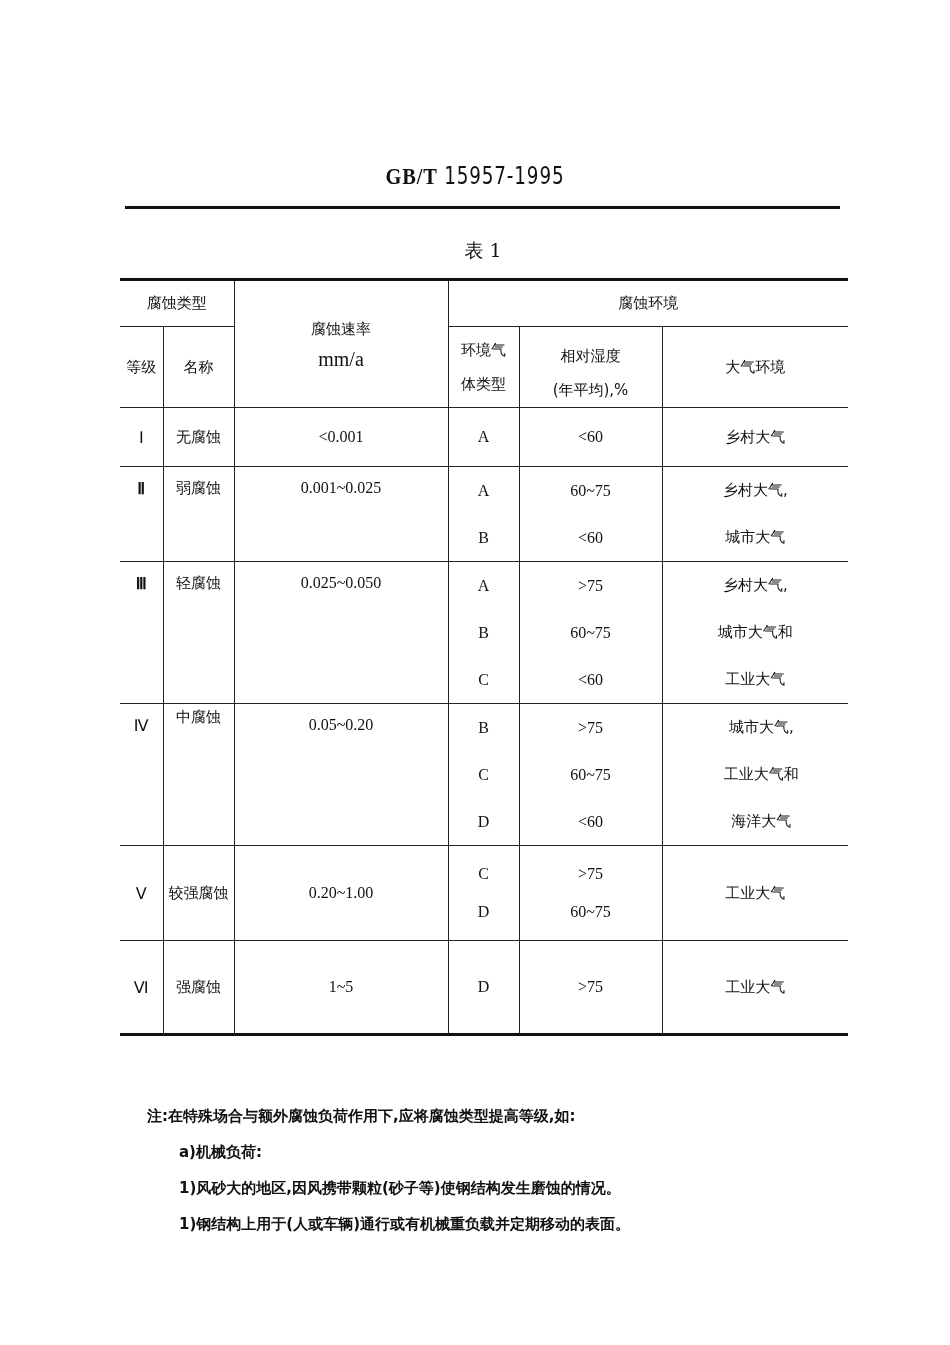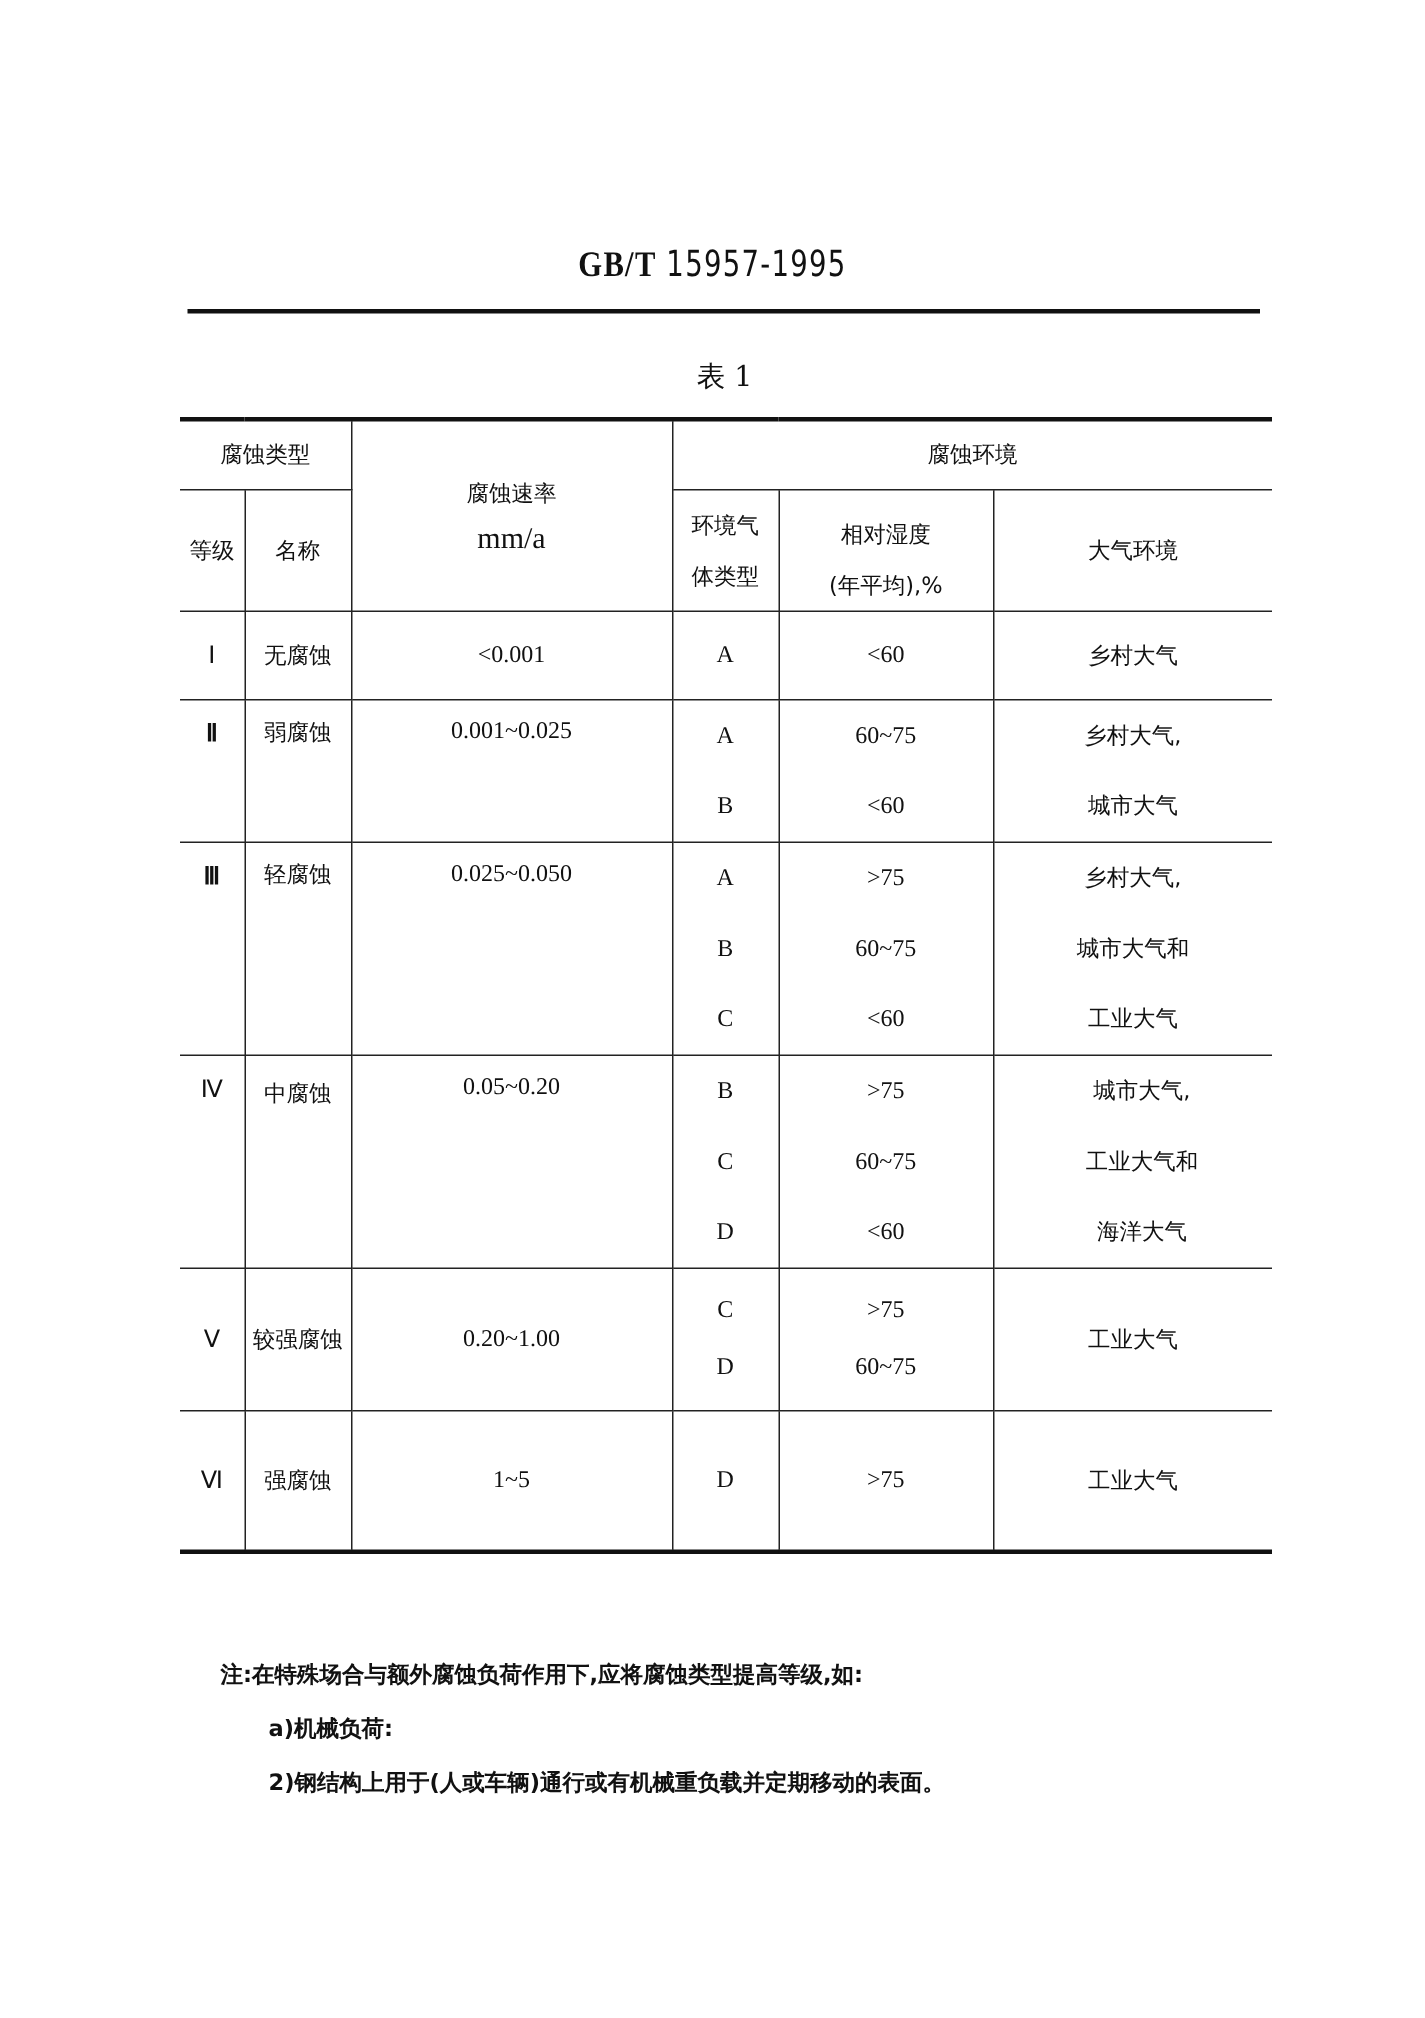--- a/index.html
+++ b/index.html
@@ -150,21 +150,21 @@
           <div class="stack" style="line-height:47px;">
             <span>乡村大气,</span>
             <span>城市大气和</span>
             <span>工业大气</span>
           </div>
         </td>
   </tr>
 
   <tr class="rowband" style="height:142px">
     <td class="num top-aligned" style="padding-top:12px;">Ⅳ</td>
-    <td class="cjk top-aligned" style="padding-top:16px;">中腐蚀</td>
+    <td class="cjk top-aligned" style="padding-top:4px;">中腐蚀</td>
     <td class="num top-aligned" style="padding-top:12px;">0.05~0.20</td>
     <td class="num">
           <div class="stack" style="line-height:47px;">
             <span>B</span>
             <span>C</span>
             <span>D</span>
           </div>
         </td>
     <td class="num">
           <div class="stack" style="line-height:47px;">
@@ -208,14 +208,15 @@
     <td class="num">D</td>
     <td class="num">&gt;75</td>
     <td class="cjk">工业大气</td>
   </tr>
 </tbody>
   </table>
 
 <div class="notes">
   <div>注:在特殊场合与额外腐蚀负荷作用下,应将腐蚀类型提高等级,如:</div>
   <div class="indent">a)机械负荷:</div>
-  <div class="indent">2)钢结构上用于(人或车辆)通行或有机械重负载并定期移动的表面。</div>
+  <div class="indent">1)风砂大的地区,因风携带颗粒(砂子等)使钢结构发生磨蚀的情况。</div>
+  <div class="indent">1)钢结构上用于(人或车辆)通行或有机械重负载并定期移动的表面。</div>
 </div>
 
 </body></html>

